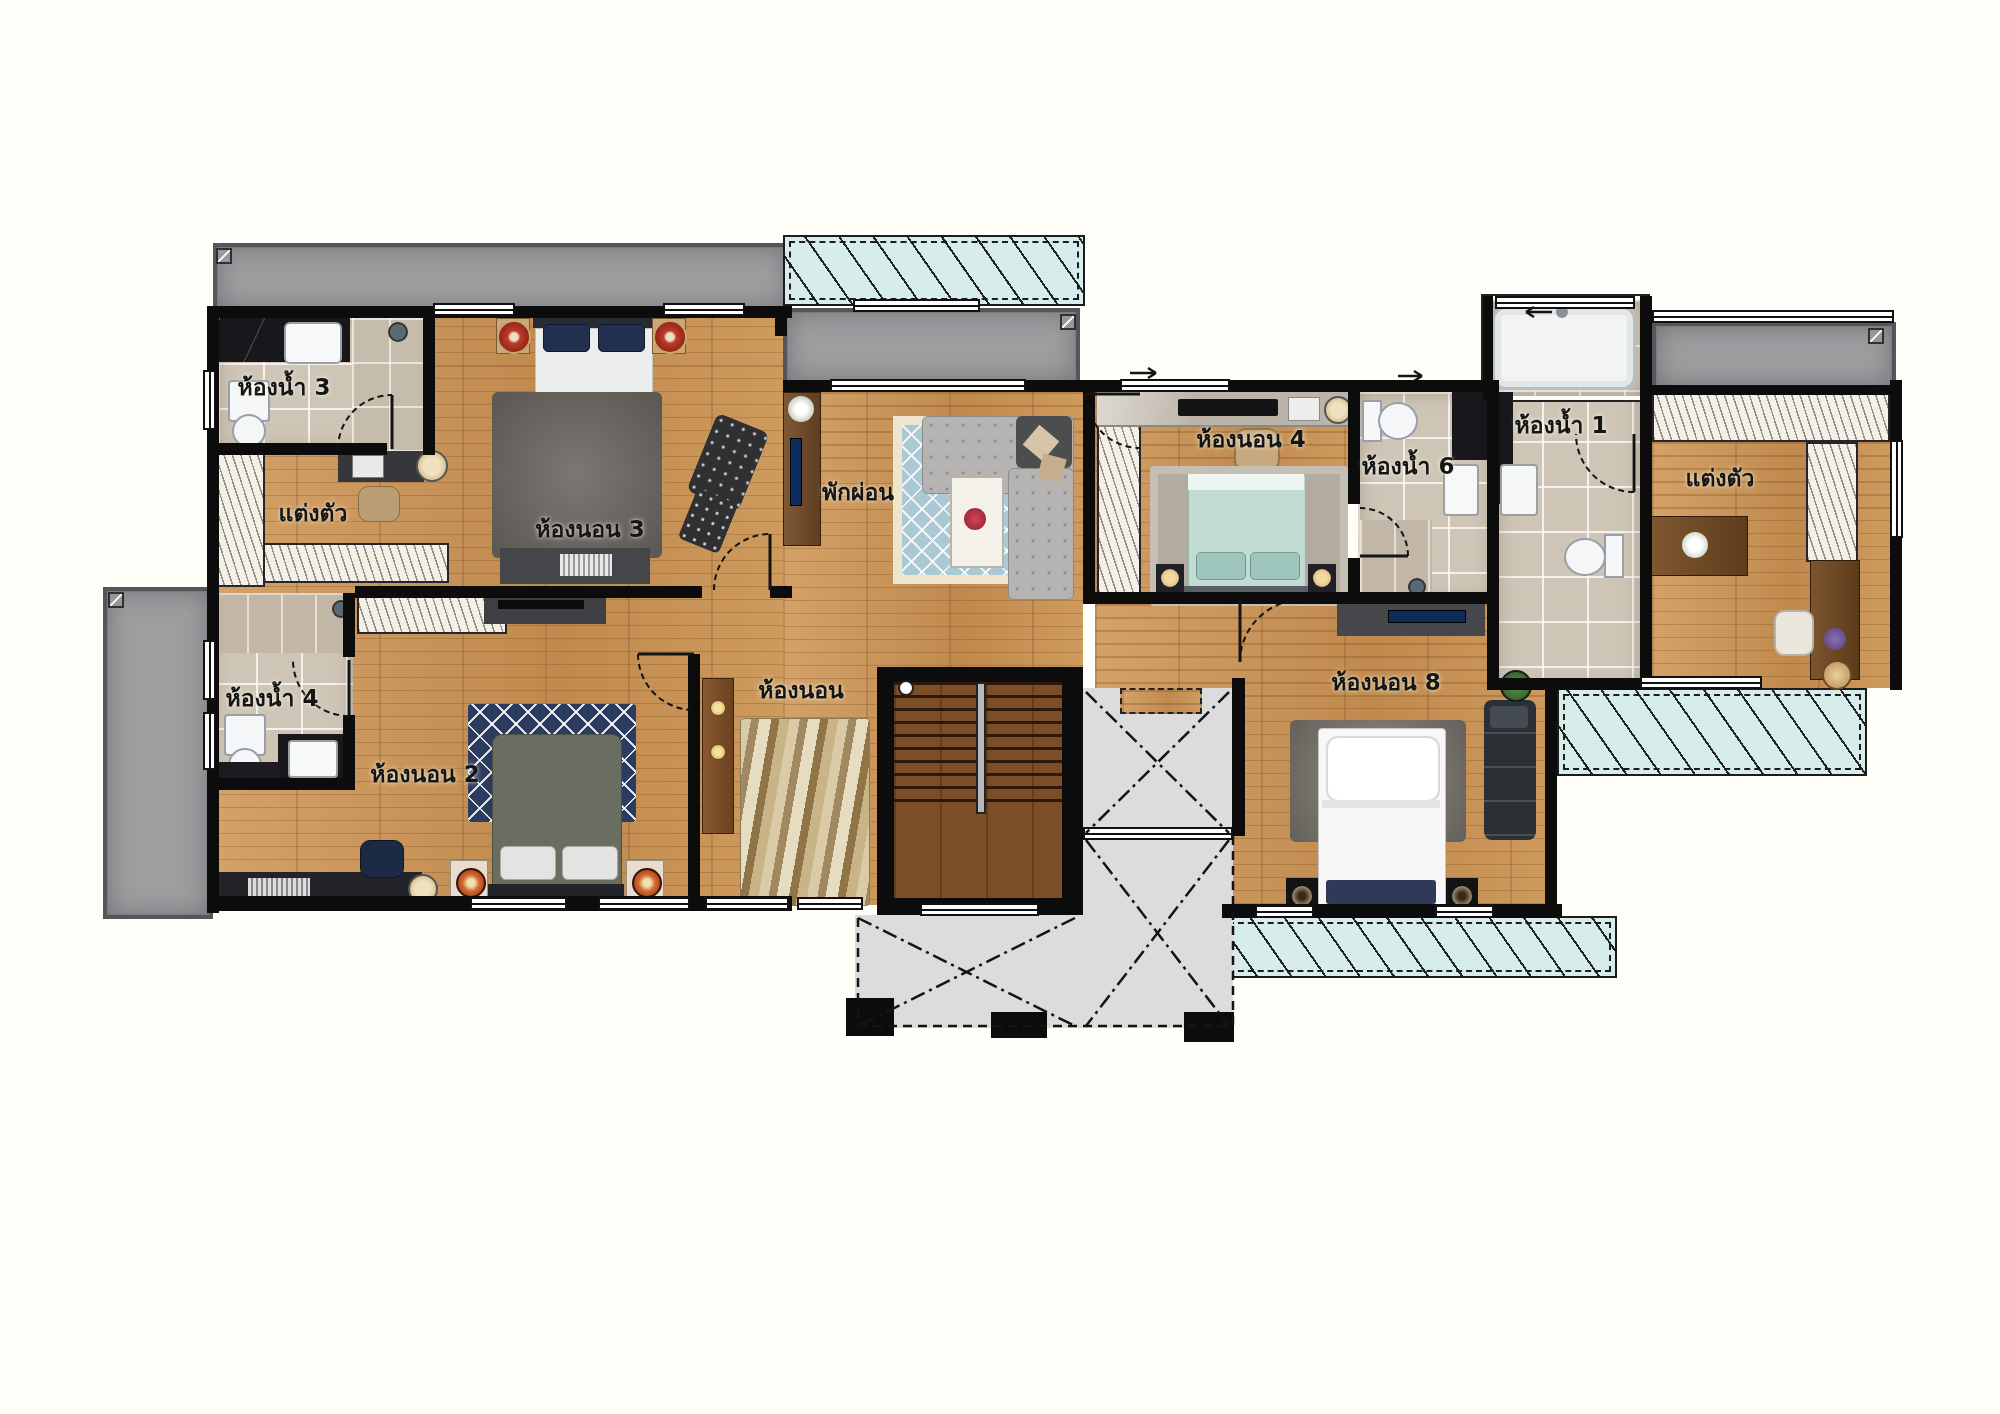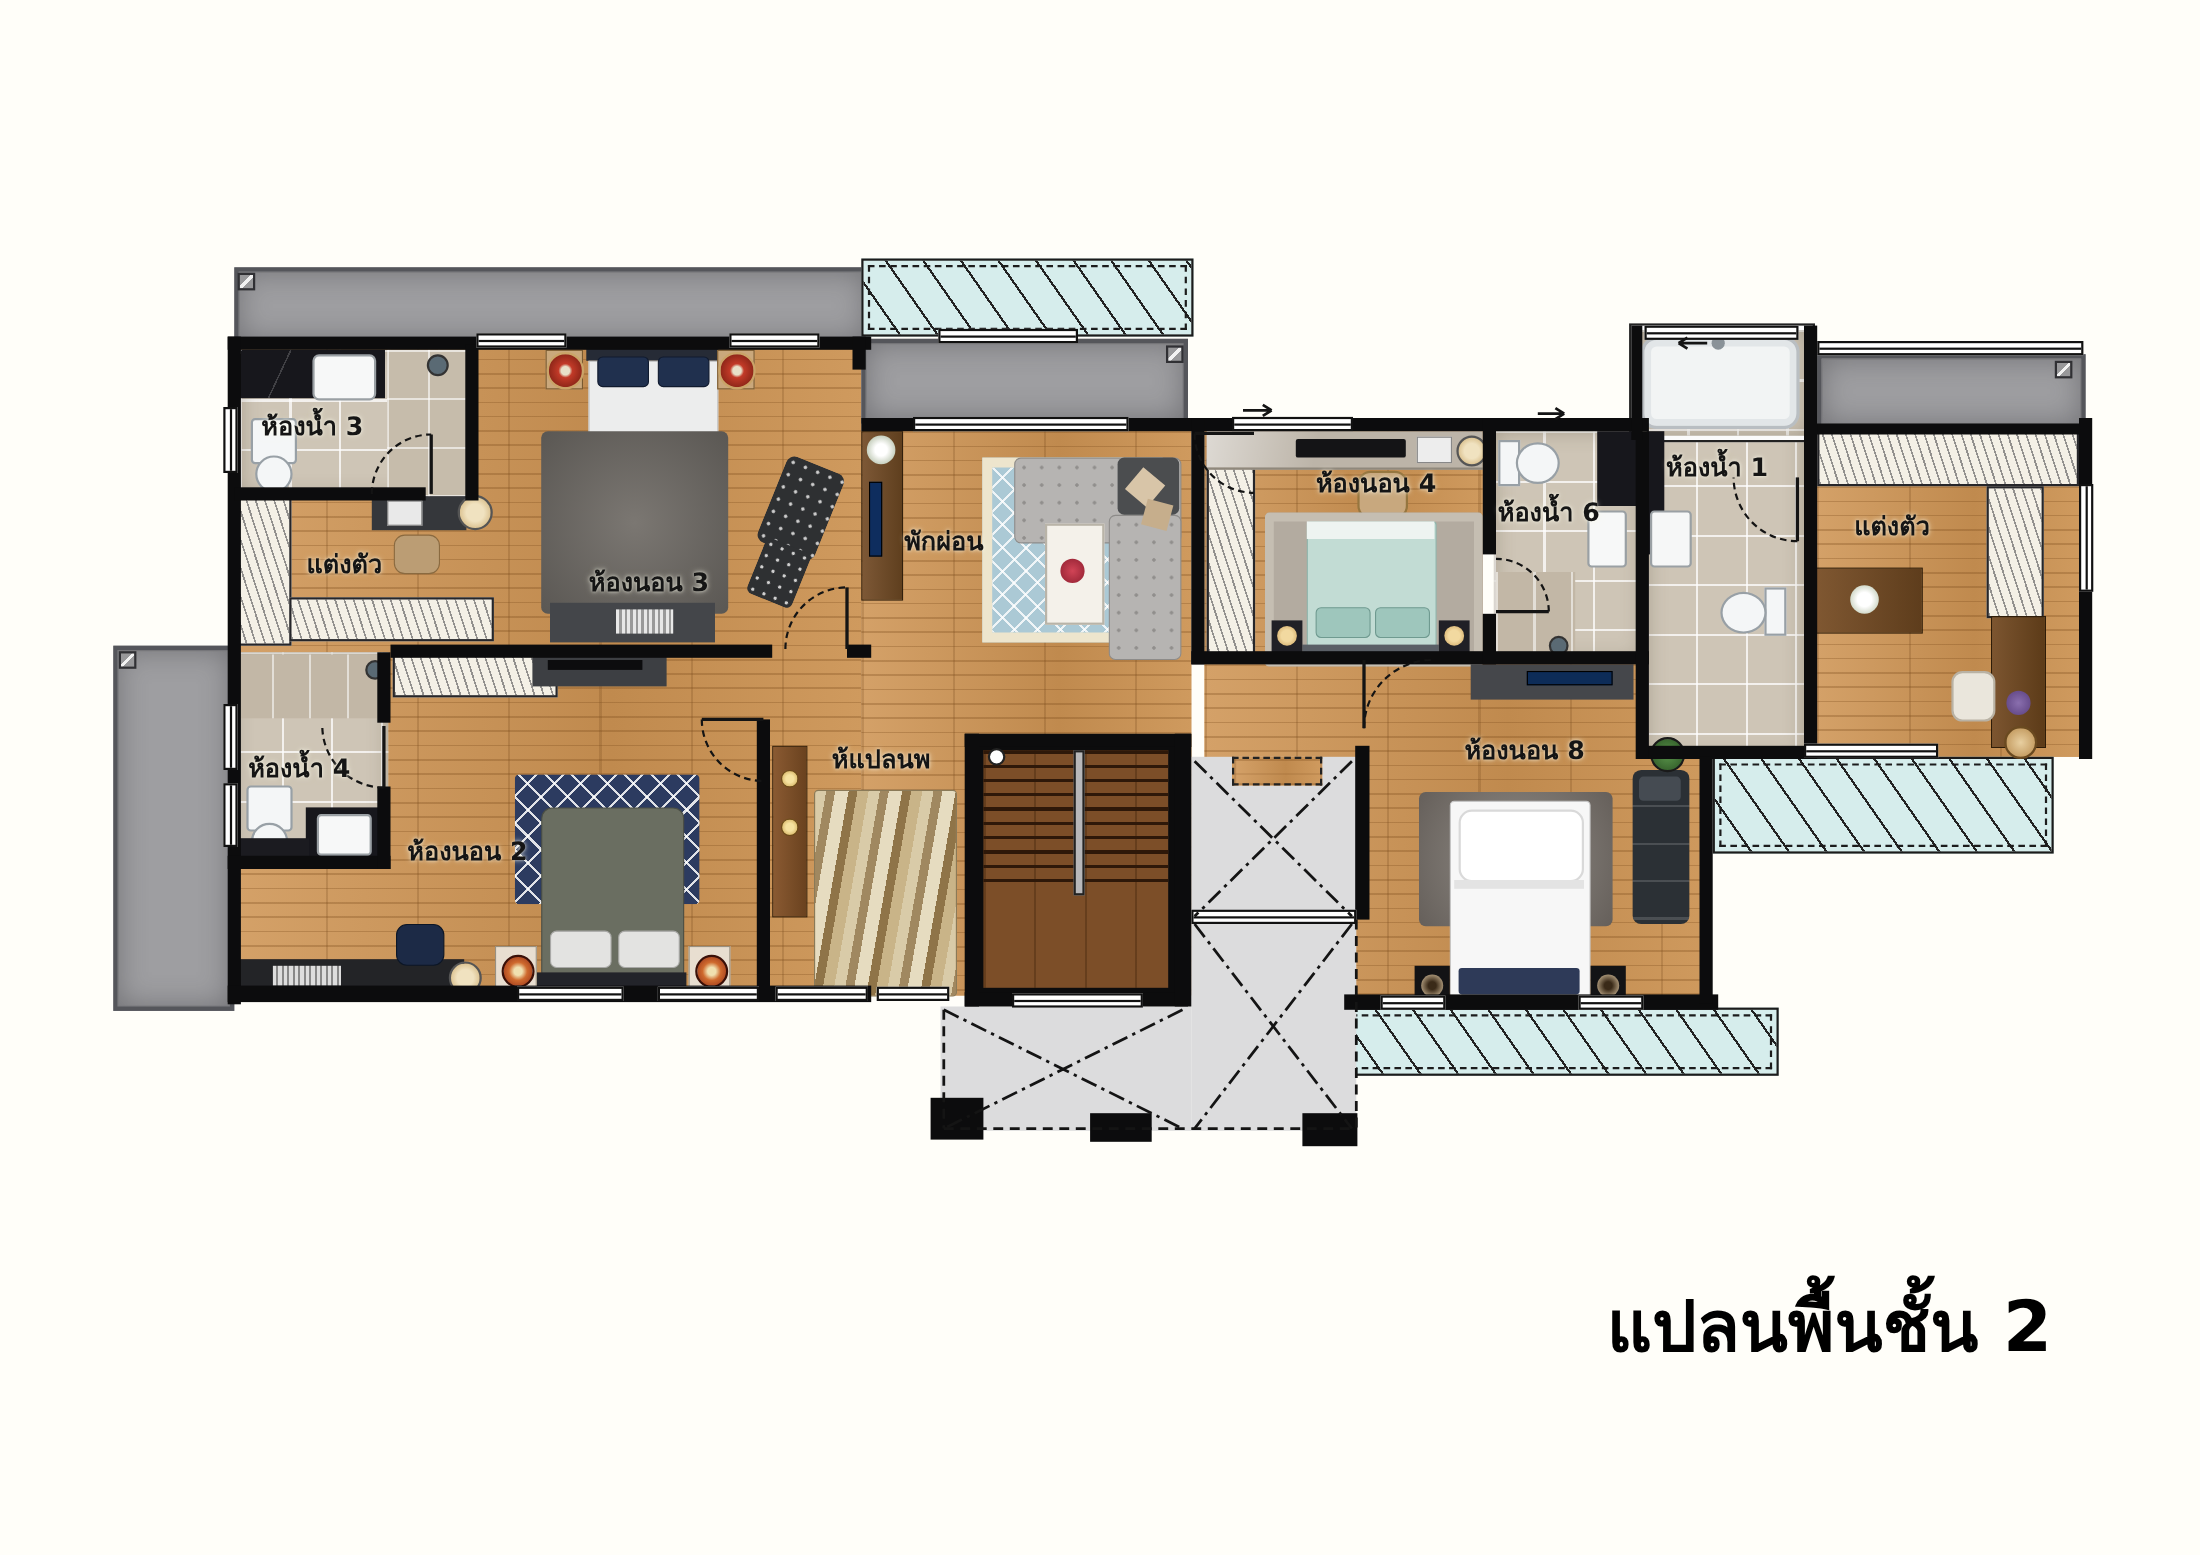--- a/index.html
+++ b/index.html
@@ -305,17 +305,16 @@
       <div class="lbl" style="left: 284px; top: 387px;">ห้องน้ำ 3</div>
       <div class="lbl" style="left: 313px; top: 513px;">แต่งตัว</div>
       <div class="lbl" style="left: 590px; top: 529px;">ห้องนอน 3</div>
       <div class="lbl" style="left: 858px; top: 492px;">พักผ่อน</div>
       <div class="lbl" style="left: 1251px; top: 439px;">ห้องนอน 4</div>
       <div class="lbl" style="left: 1408px; top: 466px;">ห้องน้ำ 6</div>
       <div class="lbl" style="left: 1561px; top: 425px;">ห้องน้ำ 1</div>
       <div class="lbl" style="left: 1720px; top: 478px;">แต่งตัว</div>
       <div class="lbl" style="left: 272px; top: 698px;">ห้องน้ำ 4</div>
       <div class="lbl" style="left: 425px; top: 774px;">ห้องนอน 2</div>
-      <div class="lbl" style="left: 801px; top: 690px;">ห้แปลนพ</div>
+      <div class="lbl" style="left: 801px; top: 690px;">ห้องนอน</div>
       <div class="lbl" style="left: 1386px; top: 682px;">ห้องนอน 8</div>
     </div>
-  <div id="title" style="left:1663px;top:1205px;">แปลนพื้นชั้น 2</div>
 </div>
 
 </body></html>

